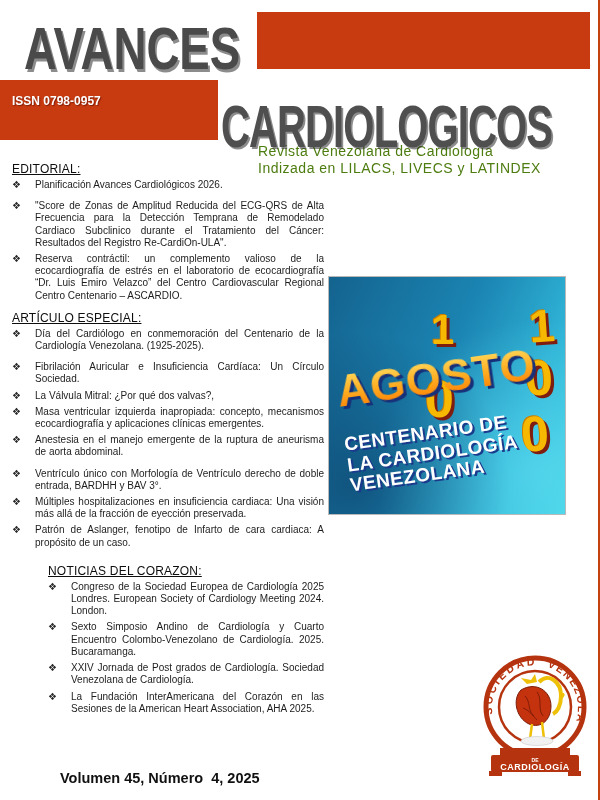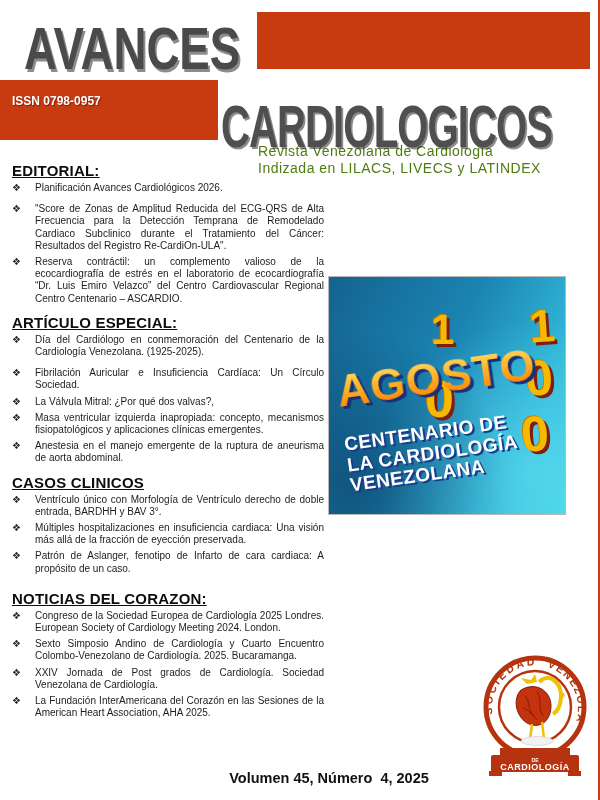--- a/index.html
+++ b/index.html
@@ -23,22 +23,22 @@
     transform:scale(.87,1.27);transform-origin:left top;
     text-shadow:2px 2px 0 rgba(45,45,45,.55);white-space:nowrap;z-index:2;
   }
   .issn-block{position:absolute;left:12px;top:92px;z-index:3;color:#fff;font-weight:bold;
     font-size:12px;line-height:1.5;text-shadow:1px 1px 1px rgba(70,10,0,.55);white-space:nowrap;text-align:center;}
   .subtitle{position:absolute;left:258px;top:143px;width:338px;text-align:left;
     color:#4d7c0f;font-size:14px;line-height:1.2;letter-spacing:.5px;white-space:nowrap;}
   
   #toc{position:absolute;left:12px;top:162px;width:312px;color:#1c1c1c;}
   .toc-section{margin-bottom:9px;}
-  .toc-section:last-child{margin-top:15px;}
-  .heading{margin:0 0 3px 0;font-size:15px;font-weight:bold;color:#0d0d0d;
+  .toc-section:last-child{margin-top:15px;margin-left:36px;}
+  .heading{margin:0 0 3px 0;font-size:12px;font-weight:normal;color:#0d0d0d;
     text-decoration:underline;letter-spacing:.2px;}
   .items{list-style:none;margin:0;padding:0;}
   .item{display:flex;margin-bottom:4px;}
   .bullet{flex:0 0 14px;font-size:10px;color:#2a2a2a;margin-right:9px;line-height:12.2px;}
   .item-text{flex:1;font-size:10px;line-height:12.2px;text-align:justify;color:#1c1c1c;}
   
   .poster{
     position:absolute;left:328px;top:276px;width:238px;height:239px;
     border:1px solid #b9b9b9;box-sizing:border-box;overflow:hidden;
     background:
@@ -55,21 +55,21 @@
     -webkit-background-clip:text;background-clip:text;color:transparent;
     filter:drop-shadow(3px 3px 0 #16307a);white-space:nowrap;
   }
   .poster-caption{
     position:absolute;left:14px;top:158px;z-index:3;transform:rotate(-8deg);
     transform-origin:left top;color:#fff;font-weight:bold;font-size:19px;line-height:1.08;
     letter-spacing:.5px;text-shadow:2px 2px 0 #1b3a8c;white-space:nowrap;
   }
   
   .logo{position:absolute;left:479px;top:652px;}
-  .footer-line{position:absolute;left:60px;right:0;top:770px;text-align:center;
+  .footer-line{position:absolute;left:60px;right:0;top:770px;
     font-size:14.5px;font-weight:bold;color:#111;white-space:pre;}
 </style>
 </head>
 <body>
 
 <div id="page">
 
   <div class="redbar1"></div>
   <h1 class="title1">AVANCES</h1>
 
@@ -126,32 +126,31 @@
       <span class="item-text">Fibrilación Auricular e Insuficiencia Cardíaca: Un Círculo Sociedad.</span>
     </li>
 
     <li class="item">
       <span class="bullet">❖</span>
       <span class="item-text">La Válvula Mitral: ¿Por qué dos valvas?,</span>
     </li>
 
     <li class="item">
       <span class="bullet">❖</span>
-      <span class="item-text">Masa ventricular izquierda inapropiada: concepto, mecanismos fisiopatológicos y aplicaciones clínicas emergentes.</span>
+      <span class="item-text">Masa ventricular izquierda inapropiada: concepto, mecanismos ecocardiografía y aplicaciones clínicas emergentes.</span>
     </li>
 
     <li class="item">
       <span class="bullet">❖</span>
       <span class="item-text">Anestesia en el manejo emergente de la ruptura de aneurisma de aorta abdominal.</span>
     </li>
   </ul>
     </section>
 
     <section class="toc-section">
-      <h3 class="heading">CASOS CLINICOS</h3>
       <ul class="items">
     <li class="item">
       <span class="bullet">❖</span>
       <span class="item-text">Ventrículo único con Morfología de Ventrículo derecho de doble entrada, BARDHH y BAV 3°.</span>
     </li>
 
     <li class="item">
       <span class="bullet">❖</span>
       <span class="item-text">Múltiples hospitalizaciones en insuficiencia cardiaca: Una visión más allá de la fracción de eyección preservada.</span>
     </li>

